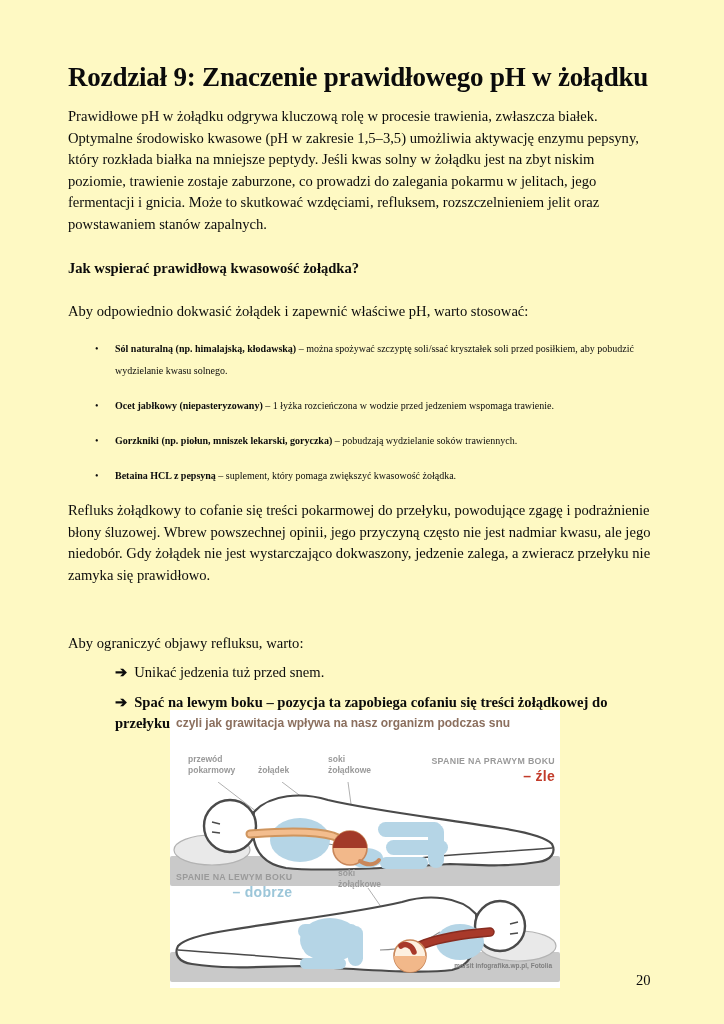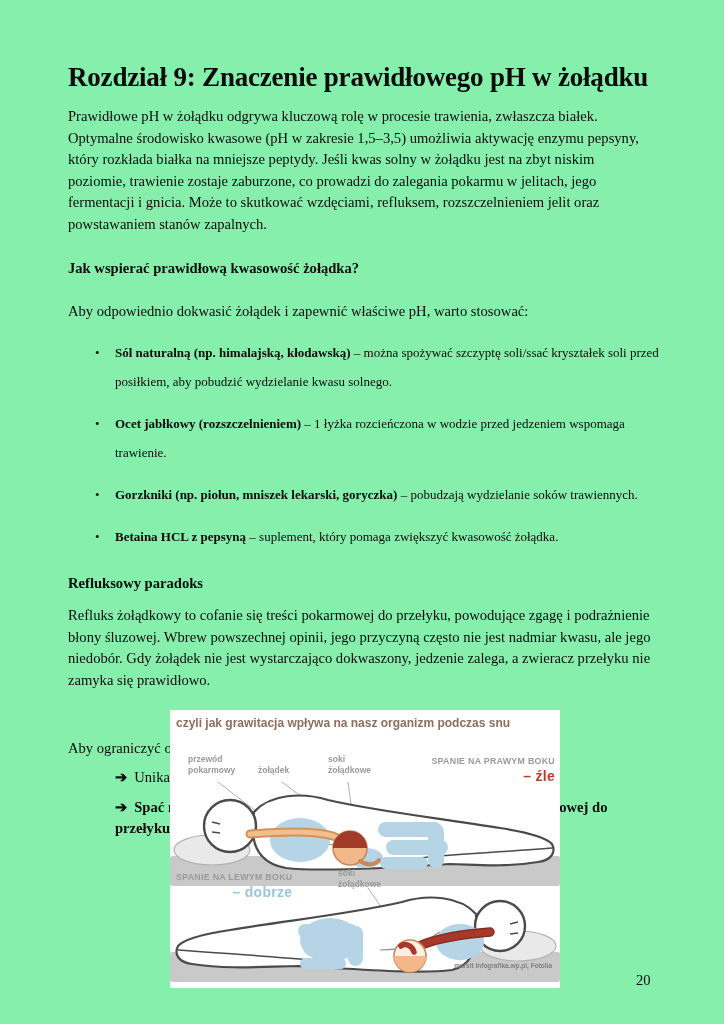--- a/index.html
+++ b/index.html
@@ -1,24 +1,24 @@
 <!DOCTYPE html>
 <html lang="pl"><head>
 <meta charset="utf-8">
 <style>
   html,body{margin:0;padding:0;background:#ffffff;}
   body{width:724px;height:1024px;font-family:"Liberation Serif",serif;color:#0b0b0b;}
-  .page{position:relative;width:724px;height:1024px;background:#86efac;overflow:hidden;}
+  .page{position:relative;width:724px;height:1024px;background:#fef9c3;overflow:hidden;}
   .content{position:absolute;left:68px;top:0;width:596px;}
   .doc-title{font-size:27px;font-weight:bold;margin:62px 0 0 0;white-space:nowrap;letter-spacing:-0.2px;}
   .para{font-size:14.6px;line-height:21.6px;margin-top:13px;white-space:pre-line;}
   .subhead{font-size:14.6px;font-weight:bold;margin-top:24px;}
   .lead{font-size:14.6px;line-height:21.6px;margin-top:24px;}
   ul.bullets{list-style:none;margin:16px 0 0 0;padding:0 0 0 47px;}
-  ul.bullets li{position:relative;font-size:13px;line-height:29px;margin-bottom:13px;}
+  ul.bullets li{position:relative;font-size:10px;line-height:22px;margin-bottom:13px;}
   ul.bullets li::before{content:"•";position:absolute;left:-20px;top:0;}
   .b{font-weight:bold;}
   .lead2{font-size:14.6px;line-height:21.6px;margin-top:46px;}
   .tip{margin:8px 0 0 47px;font-size:14.6px;line-height:21.6px;}
   .tip .arrow{font-weight:bold;margin-right:7px;}
   .tip.emph{font-weight:bold;}
   .page-num{position:absolute;left:636px;top:928px;font-size:14.6px;margin-top:44px;}
   
   .info{position:absolute;left:170px;top:710px;width:390px;height:278px;background:#fff;
         font-family:"Liberation Sans",sans-serif;}
@@ -52,26 +52,25 @@
 który rozkłada białka na mniejsze peptydy. Jeśli kwas solny w żołądku jest na zbyt niskim
 poziomie, trawienie zostaje zaburzone, co prowadzi do zalegania pokarmu w jelitach, jego
 fermentacji i gnicia. Może to skutkować wzdęciami, refluksem, rozszczelnieniem jelit oraz
 powstawaniem stanów zapalnych.</div>
 
     <div class="subhead">Jak wspierać prawidłową kwasowość żołądka?</div>
     <div class="lead">Aby odpowiednio dokwasić żołądek i zapewnić właściwe pH, warto stosować:</div>
 
     <ul class="bullets">
       <li><span class="b">Sól naturalną (np. himalajską, kłodawską)</span><span> – można spożywać szczyptę soli/ssać kryształek soli przed posiłkiem, aby pobudzić wydzielanie kwasu solnego.</span></li>
-      <li><span class="b">Ocet jabłkowy (rozszczelnieniem)</span><span> – 1 łyżka rozcieńczona w wodzie przed jedzeniem wspomaga trawienie.</span></li>
+      <li><span class="b">Ocet jabłkowy (niepasteryzowany)</span><span> – 1 łyżka rozcieńczona w wodzie przed jedzeniem wspomaga trawienie.</span></li>
       <li><span class="b">Gorzkniki (np. piołun, mniszek lekarski, goryczka)</span><span> – pobudzają wydzielanie soków trawiennych.</span></li>
       <li><span class="b">Betaina HCL z pepsyną</span><span> – suplement, który pomaga zwiększyć kwasowość żołądka.</span></li>
     </ul>
 
-    <div class="subhead">Refluksowy paradoks</div>
     <div class="para">Refluks żołądkowy to cofanie się treści pokarmowej do przełyku, powodujące zgagę i podrażnienie
 błony śluzowej. Wbrew powszechnej opinii, jego przyczyną często nie jest nadmiar kwasu, ale jego
 niedobór. Gdy żołądek nie jest wystarczająco dokwaszony, jedzenie zalega, a zwieracz przełyku nie
 zamyka się prawidłowo.</div>
 
     <div class="lead2">Aby ograniczyć objawy refluksu, warto:</div>
 
     <div class="tip">
       <span class="arrow">➔</span><span>Unikać jedzenia tuż przed snem.</span>
     </div>

